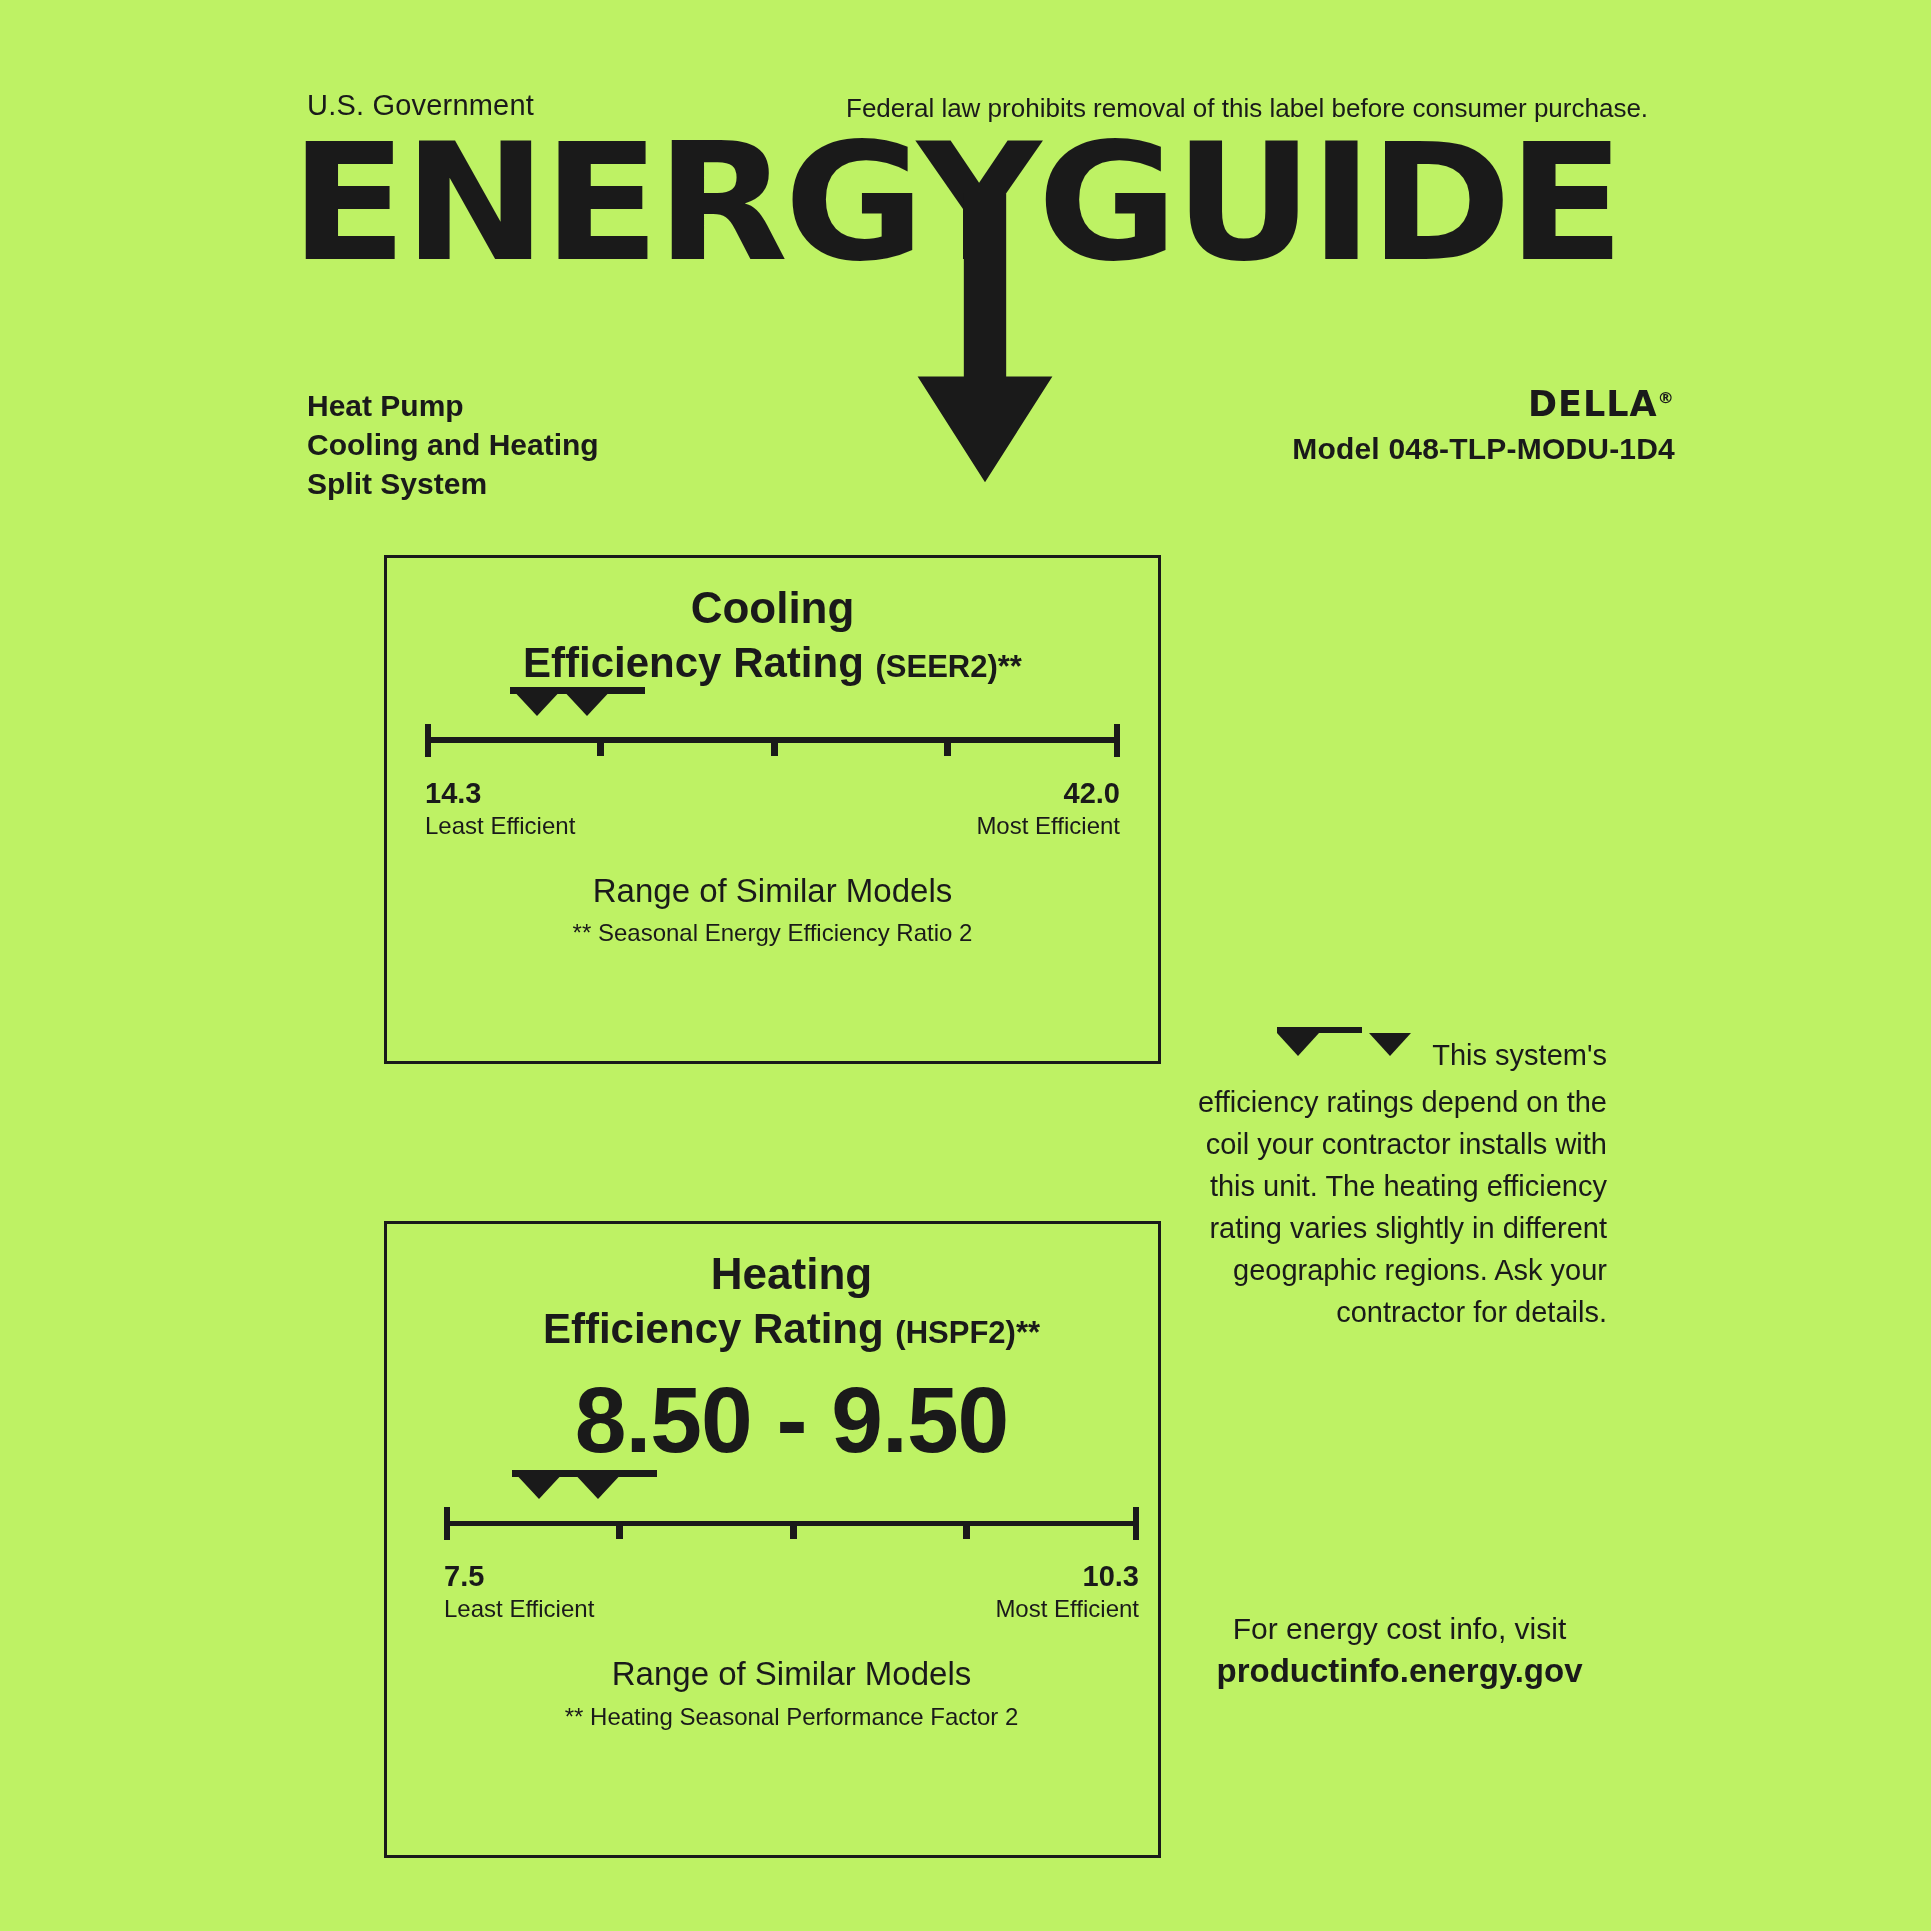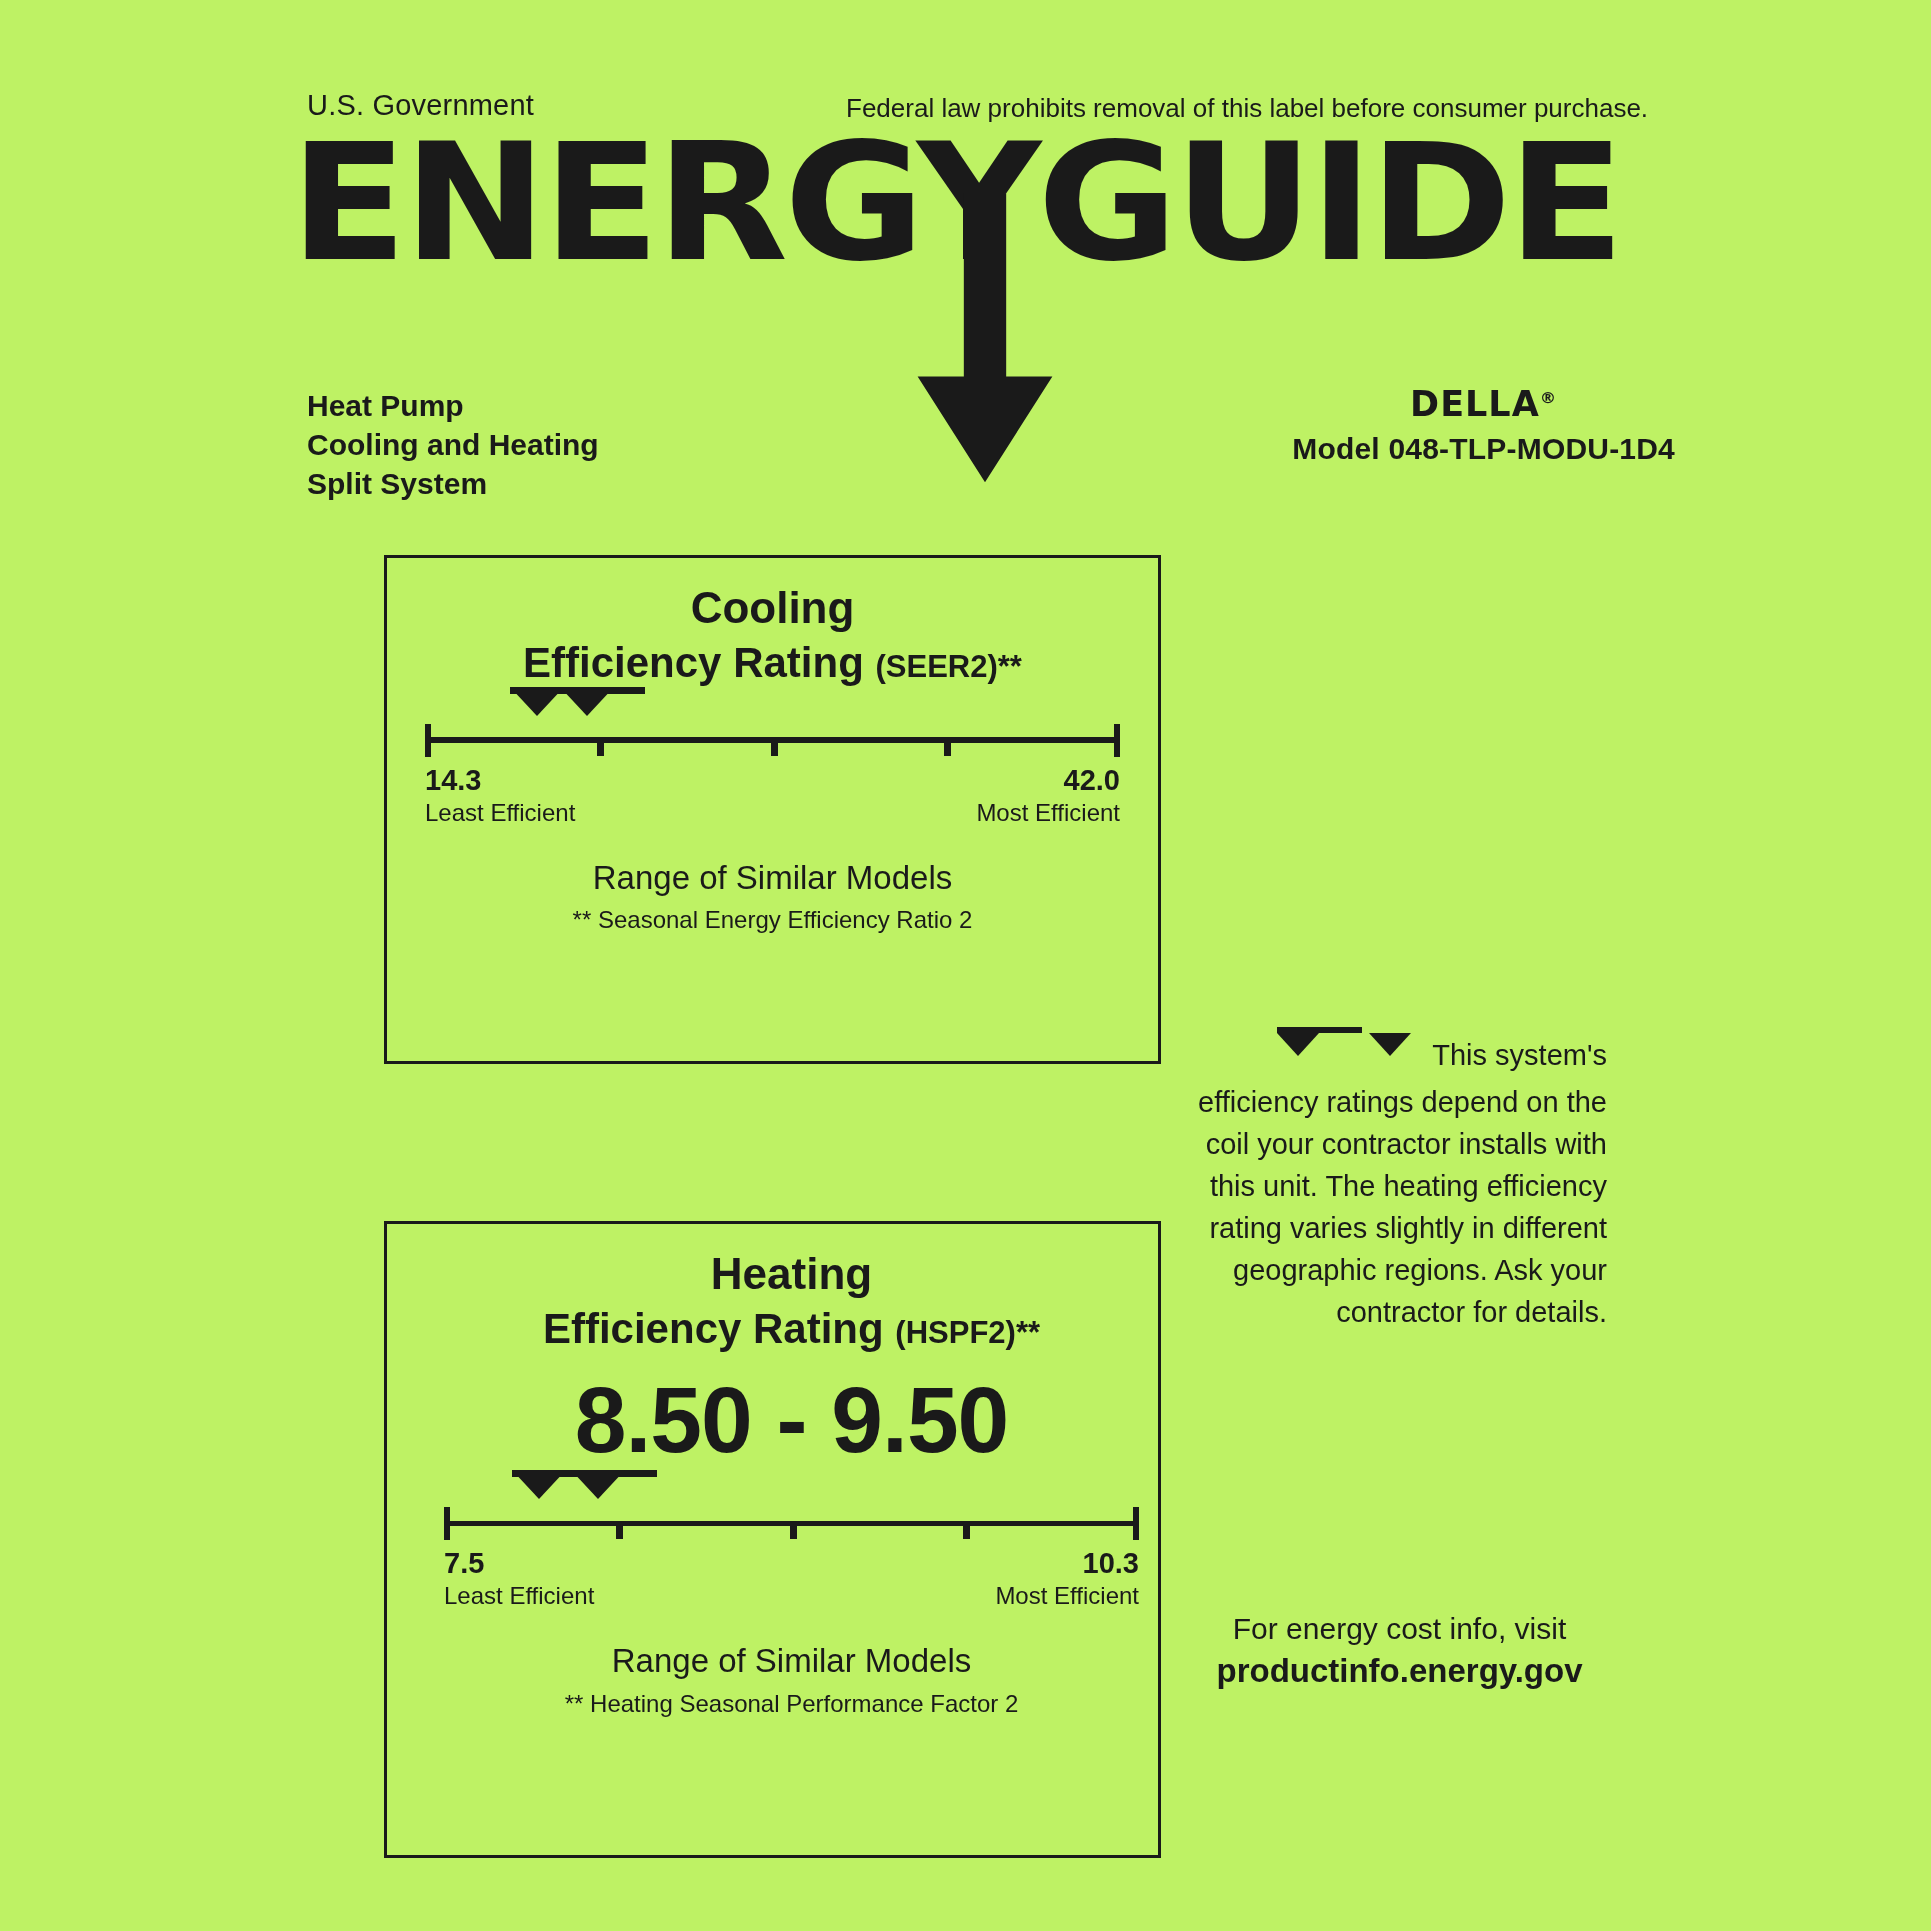--- a/index.html
+++ b/index.html
@@ -77,21 +77,20 @@
     position: absolute;
     right: 256px;
     top: 384px;
     text-align: right;
   }
   .brand-name {
     font-family: "DejaVu Sans", sans-serif;
     font-size: 35px;
     font-weight: 700;
     letter-spacing: 1px;
-    text-align: center;
   }
   .brand-name sup {
     font-size: 16.4px;
     vertical-align: super;
   }
   .brand-model {
     font-size: 30px;
     font-weight: 700;
     margin-top: 7.7px;
     letter-spacing: 0.2px;
@@ -175,21 +174,21 @@
   .scale-line .tick {
     position: absolute;
     width: 6.8px;
     height: 12.6px;
     background: #1a1a1a;
     top: 19.3px;
   }
   .scale-ends {
     position: relative;
     height: 68px;
-    margin-top: 7px;
+    margin-top: 20px;
   }
   .end-left, .end-right {
     position: absolute;
     top: 0;
   }
   .end-left { left: 0; text-align: left; }
   .end-right { right: 0; text-align: right; }
   .end-num {
     font-size: 29px;
     font-weight: 700;

